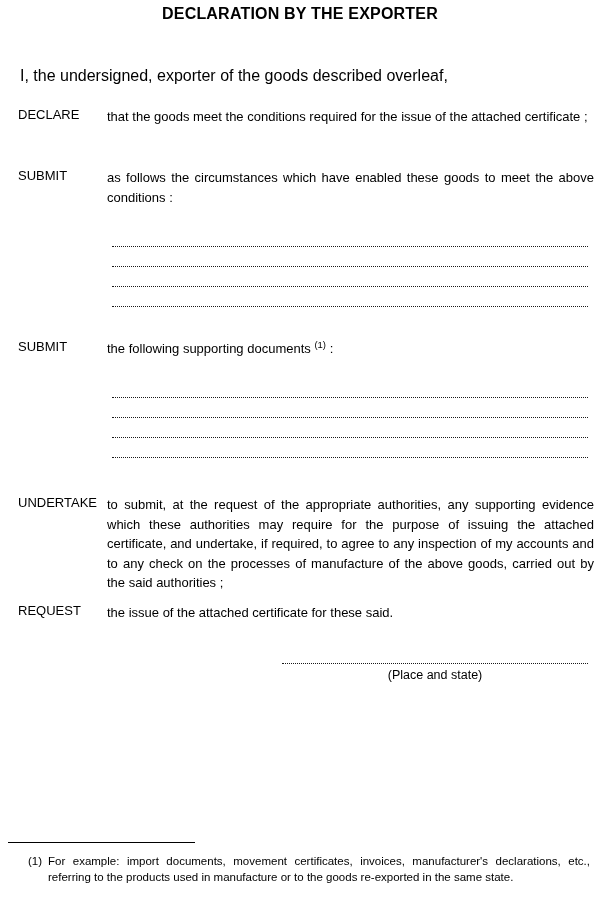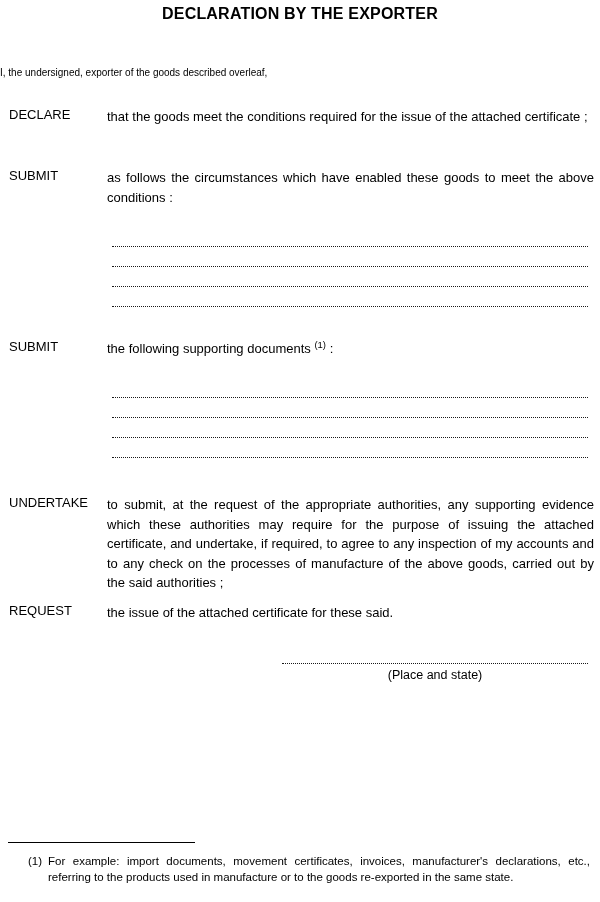--- a/index.html
+++ b/index.html
@@ -32,36 +32,36 @@
     width: 600px;
     text-align: center;
     font-size: 16px;
     font-weight: bold;
     letter-spacing: 0.2px;
   }
 
   
   .intro-line {
     position: absolute;
-    left: 0;
+    left: 20px;
     top: 67px;
-    font-size: 10px;
+    font-size: 16px;
     white-space: nowrap;
     text-align: right;
   }
 
   
   .clause {
     position: absolute;
     left: 6px;
     width: 588px;
   }
   .clause-label {
     position: absolute;
-    left: 3px;
+    left: 12px;
     top: 0;
     font-size: 13px;
     white-space: nowrap;
   }
   .clause-body {
     position: absolute;
     left: 101px;
     width: 487px;
     font-size: 13px;
     line-height: 19.5px;

